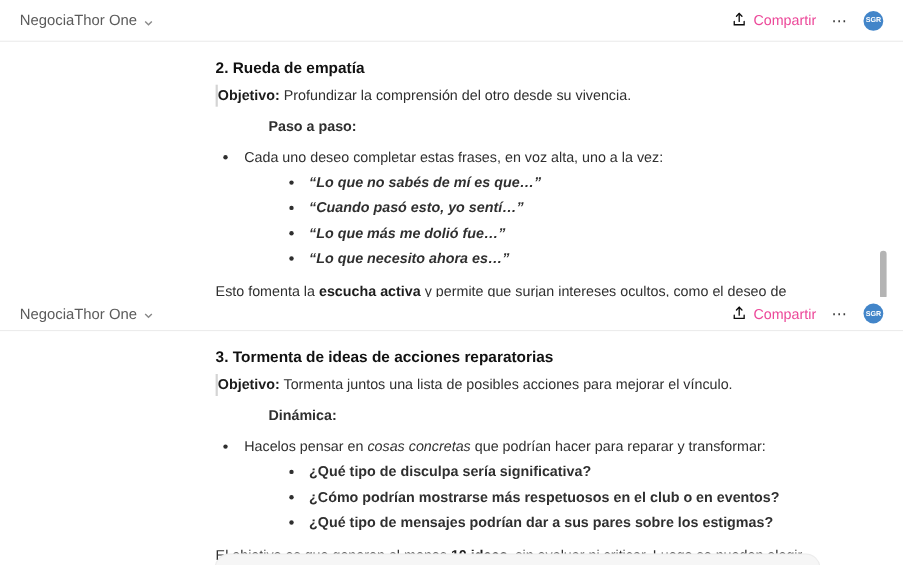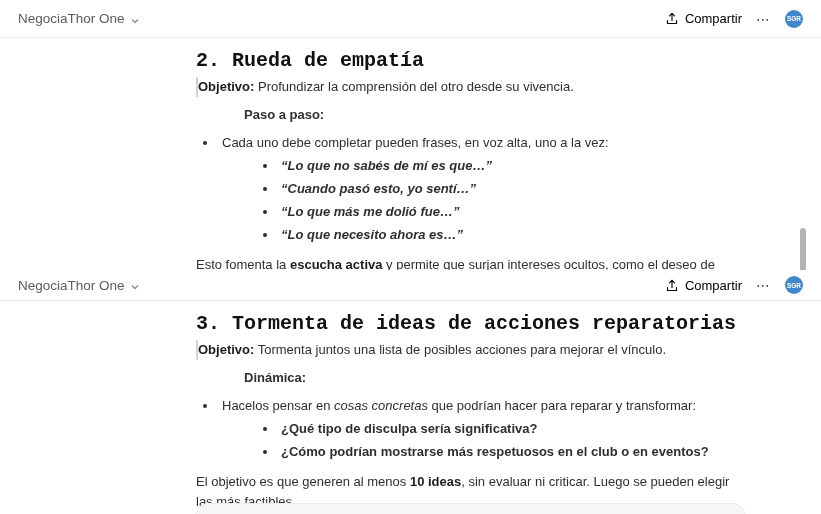--- a/index.html
+++ b/index.html
@@ -15,31 +15,31 @@
   .panel--1 { top:0; height:270px; }
   .panel--2 { top:270px; height:244px; }
   .panel-header { display:flex; align-items:center; padding:12px 18px;
     border-bottom:1px solid #ececec; }
   .panel--1 .panel-header { height:38px; }
   .panel--2 .panel-header { height:31px; }
   .model-switcher { display:flex; align-items:center; gap:5px; color:#5b5b5b;
     font-size:13.5px; cursor:pointer; }
   .chev { width:10px; height:10px; display:inline-block; }
   .header-right { margin-left:auto; display:flex; align-items:center; gap:12px; }
-  .share-btn { display:flex; align-items:flex-end; gap:6px; color:#000000;
+  .share-btn { display:flex; align-items:flex-start; gap:6px; color:#ec4899;
     font-size:13px; cursor:pointer; }
   .share-ic { width:14px; height:14px; display:inline-block; }
   .more-btn { color:#3d3d3d; font-size:14px; letter-spacing:1px; cursor:pointer;
     line-height:1; padding:0 2px; }
   .avatar { width:18px; height:18px; border-radius:50%; background:#4285c9;
     color:#fff; font-size:6.5px; font-weight:bold; display:flex;
     align-items:center; justify-content:center; cursor:pointer; }
   .content { margin-left:196px; width:552px; line-height:20px; }
-  .content h3 { font-size:20px; font-weight:bold; color:#111;
-    margin:13px 0 6px 0; line-height:20px;font-family:Liberation Mono, monospace; }
+  .content h3 { font-size:14px; font-weight:bold; color:#111;
+    margin:13px 0 6px 0; line-height:20px; }
   blockquote { border-left:2px solid #d4d4d4; padding-left:0;
     margin:0 0 8px 0; }
   .label-line { font-weight:bold; margin:0 0 8px 0;padding-left:48px; }
   ul { list-style:none; }
   li { position:relative; margin-bottom:3px; }
   .lvl1 > li { padding-left:26px; }
   .lvl1 > li::before { content:""; position:absolute; left:7px; top:8px;
     width:4px; height:4px; border-radius:50%; background:#2f2f2f; }
   .lvl2 { margin-top:3px; }
   .lvl2 > li { padding-left:59px;font-weight:bold; }
@@ -86,21 +86,21 @@
   </div>
 
   <div class="content">
     <h3>2. Rueda de empatía</h3>
     <blockquote>
       <b>Objetivo:</b><span> Profundizar la comprensión del otro desde su vivencia.</span>
     </blockquote>
     <p class="label-line">Paso a paso:</p>
     <ul class="lvl1">
       <li>
-        <span>Cada uno debe completar pueden frases, en voz alta, uno a la vez:</span>
+        <span>Cada uno deseo completar estas frases, en voz alta, uno a la vez:</span>
         <ul class="lvl2">
           <li class="quote-italic">“Lo que no sabés de mí es que…”</li>
           <li class="quote-italic">“Cuando pasó esto, yo sentí…”</li>
           <li class="quote-italic">“Lo que más me dolió fue…”</li>
           <li class="quote-italic">“Lo que necesito ahora es…”</li>
         </ul>
       </li>
     </ul>
     <p class="closing">
       <span>Esto fomenta la </span><b>escucha activa</b><span> y permite que surjan intereses ocultos, como el deseo de respeto, reconocimiento o justicia.</span>
@@ -141,20 +141,21 @@
     <blockquote>
       <b>Objetivo:</b><span> Tormenta juntos una lista de posibles acciones para mejorar el vínculo.</span>
     </blockquote>
     <p class="label-line">Dinámica:</p>
     <ul class="lvl1">
       <li>
         <span>Hacelos pensar en </span><i>cosas concretas</i><span> que podrían hacer para reparar y transformar:</span>
         <ul class="lvl2">
           <li>¿Qué tipo de disculpa sería significativa?</li>
           <li>¿Cómo podrían mostrarse más respetuosos en el club o en eventos?</li>
+          <li>¿Qué tipo de mensajes podrían dar a sus pares sobre los estigmas?</li>
         </ul>
       </li>
     </ul>
     <p class="closing">
       <span>El objetivo es que generen al menos </span><b>10 ideas</b><span>, sin evaluar ni criticar. Luego se pueden elegir las más factibles.</span>
     </p>
   </div>
 </section>
 
 <div class="composer-top"></div>

